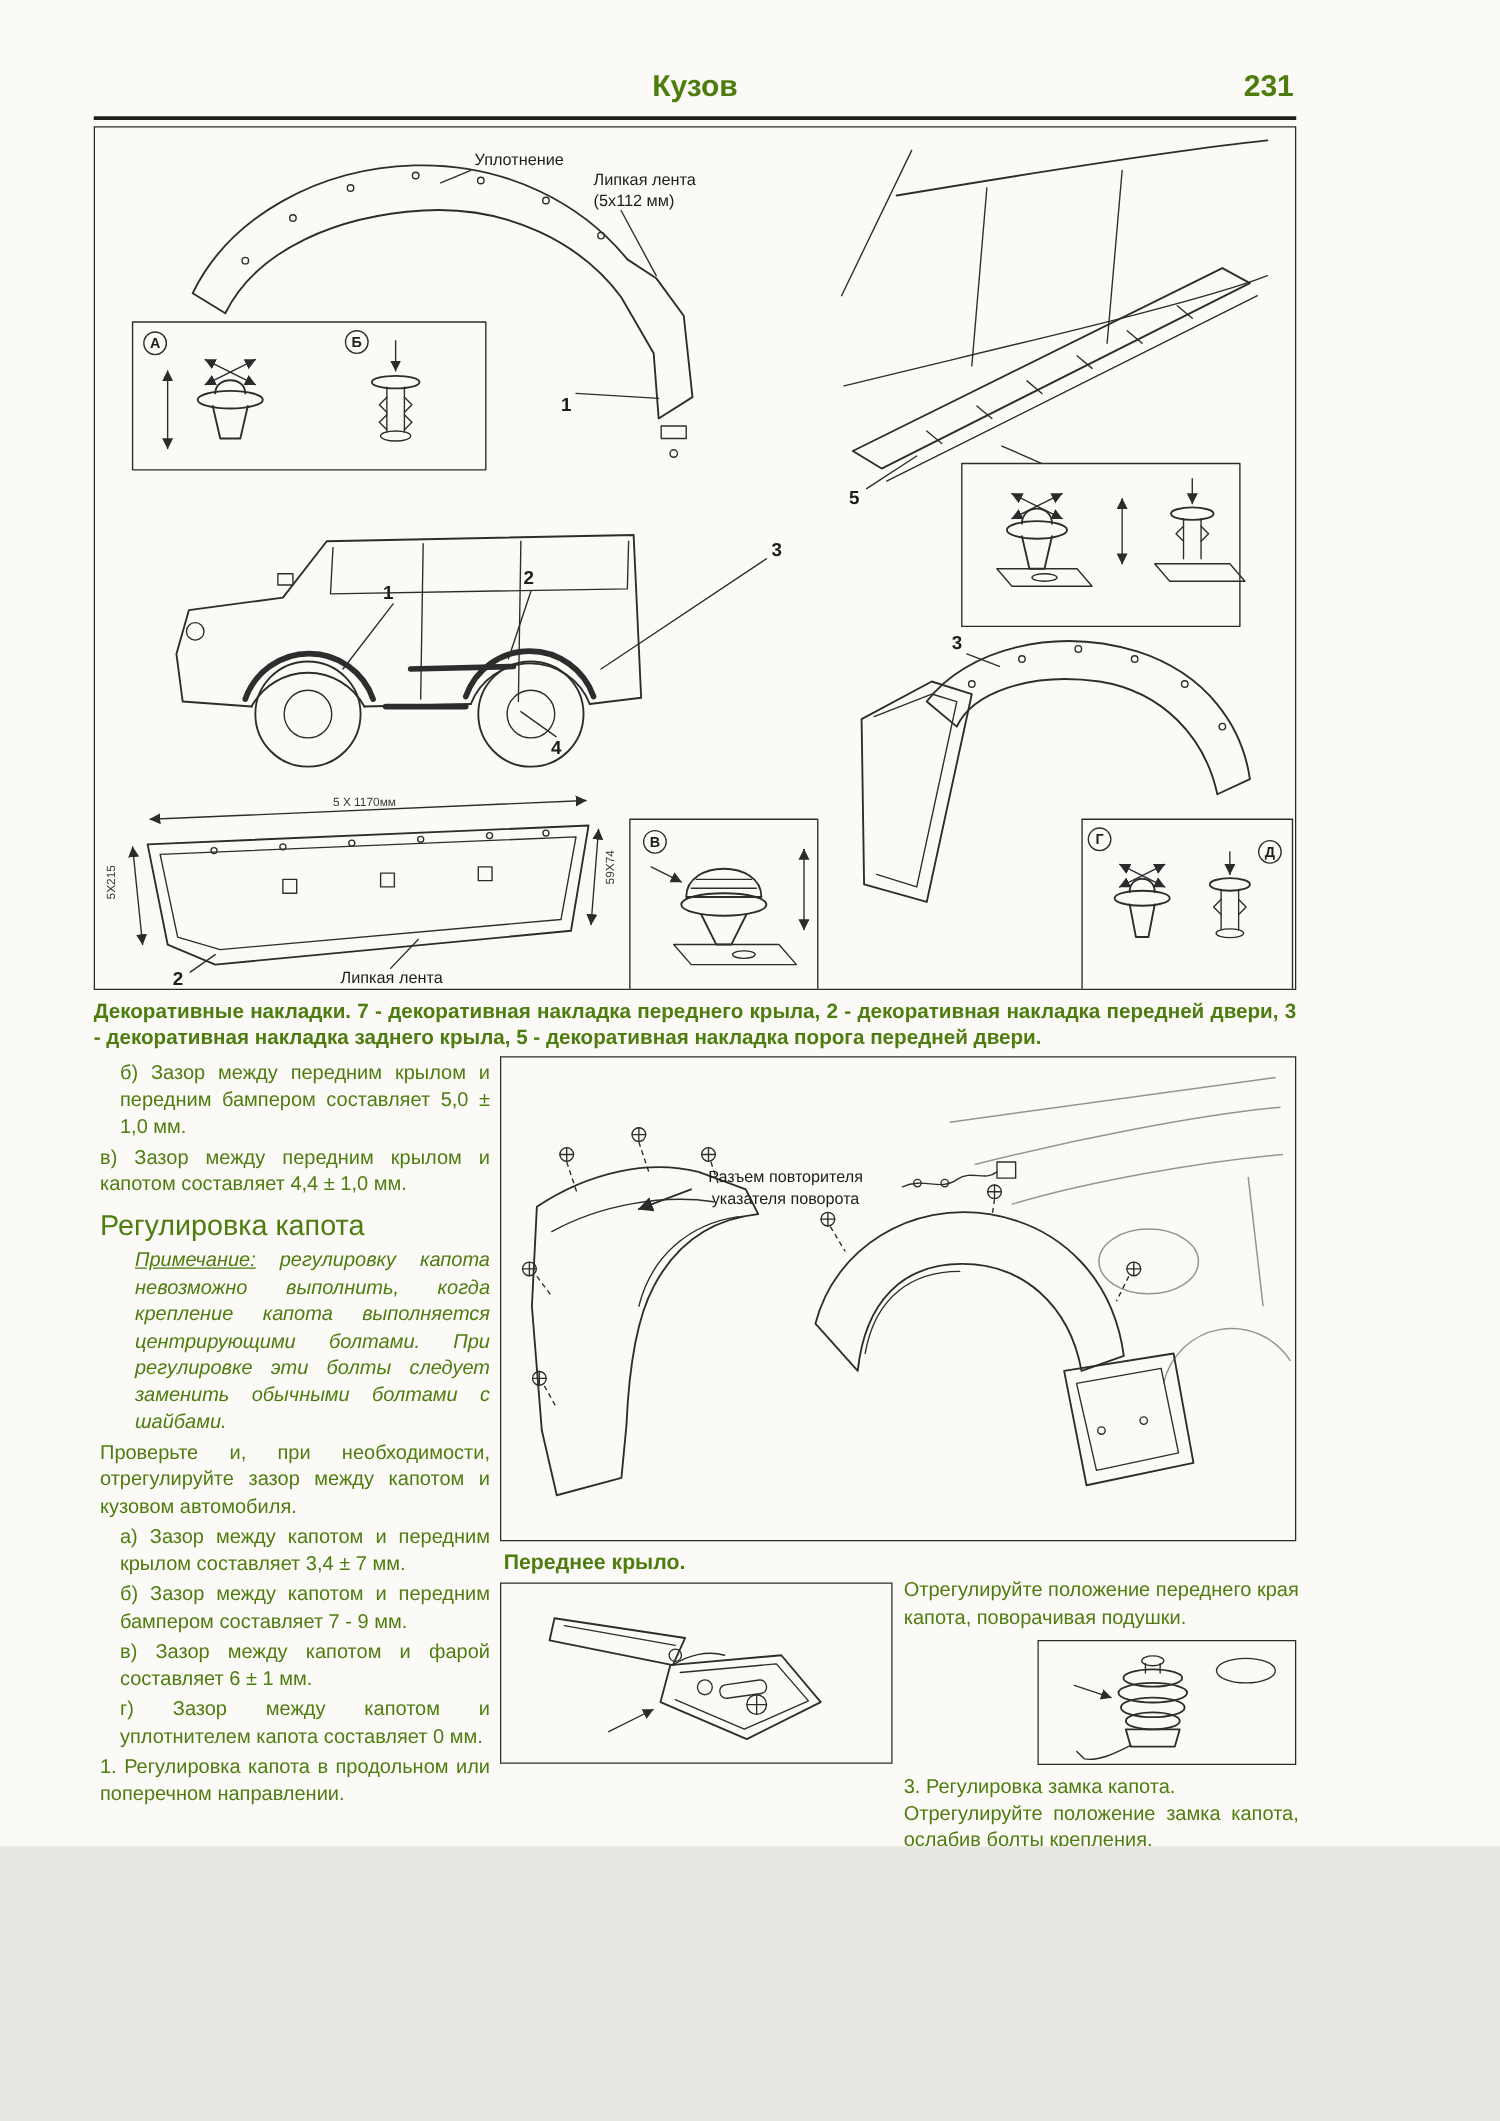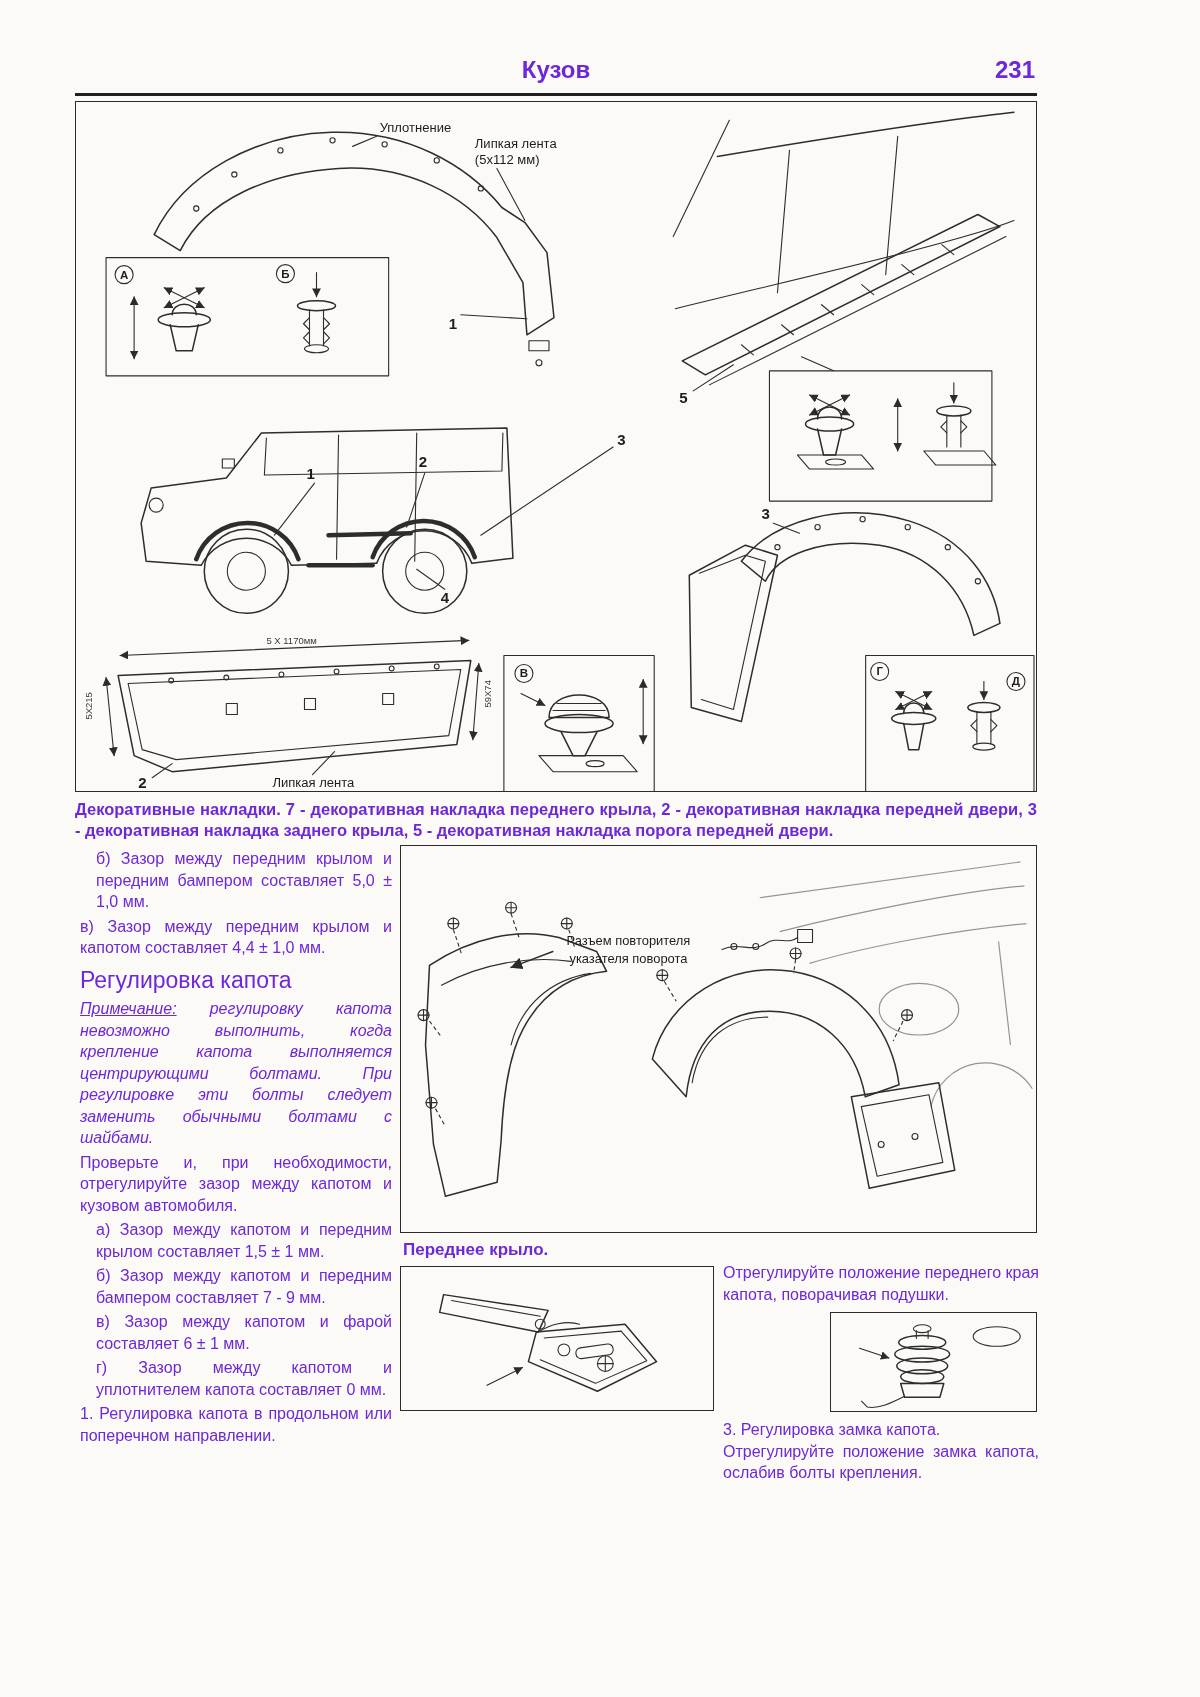--- a/index.html
+++ b/index.html
@@ -1,20 +1,20 @@
 <!DOCTYPE html>
 <html><head>
 <meta charset="utf-8">
 <style>
   * { margin:0; padding:0; box-sizing:border-box; }
   html,body { width:1200px; }
   body { background:#e9e7e2; }
   .page {
-    position:relative; width:1200px; height:1697px;
-    background:#fbfaf6; color:#6d28d9;
+    position:relative; width:1200px; height:1477px;
+    background:#fbfaf6; color:#4d7c0f;
     font-family:"Liberation Sans", sans-serif;
     overflow:hidden;
   }
   .hdr { position:absolute; left:75px; top:56px; width:962px; height:34px; }
   .hdr-title { display:block; text-align:center; font-weight:bold; font-size:24px; }
   .hdr-num { position:absolute; right:2px; top:0; font-weight:bold; font-size:24px; }
   .hdr-rule { position:absolute; left:75px; top:93px; width:962px; border-top:3px solid #202020; }
 
   .fig { position:absolute; border:1.6px solid #2b2b2b; background:transparent; }
   #fig-main   { left:75px;  top:101px;  width:962px; height:691px; }
@@ -27,21 +27,21 @@
     position:absolute; left:75px; top:799px; width:962px;
     font-size:16.5px; font-weight:bold; line-height:21px; text-align:justify;
   }
   .left-col {
     position:absolute; left:80px; top:848px; width:312px;
     font-size:16px; line-height:21.5px; text-align:justify;
   }
   .left-col p { margin-bottom:3px; }
   .left-col .li { padding-left:16px; }
   .hood-heading { font-size:23px; font-weight:normal; margin:11px 0 7px 0; }
-  .note { font-style:italic; }
+  .note { font-style:italic;margin-left:28px; }
   .note .nl { text-decoration:underline; }
 
   .fender-caption { position:absolute; left:403px; top:1240px; font-weight:bold; font-size:17px; }
   .hinge-caption  { position:absolute; left:400px; top:1419px; width:318px; font-size:16px; line-height:21.5px; text-align:justify; }
   .lock-intro     { position:absolute; left:723px; top:1262px; width:316px; font-size:16px; line-height:21.5px; text-align:justify; }
   .lock-caption   { position:absolute; left:723px; top:1419px; width:316px; font-size:16px; line-height:21.5px; text-align:justify; }
   .lock-caption .t { display:block; }
 
   
   svg .ln    { fill:none; stroke:#2d2d2d; stroke-width:1.5; stroke-linejoin:round; stroke-linecap:round; }
@@ -249,21 +249,21 @@
   </figure>
 
   <p class="main-caption">Декоративные накладки. 7 - декоративная накладка переднего крыла, 2 - декоративная накладка передней двери, 3 - декоративная накладка заднего крыла, 5 - декоративная накладка порога передней двери.</p>
 
   <div class="left-col">
     <p class="li">б) Зазор между передним крылом и передним бампером составляет 5,0 ± 1,0 мм.</p>
     <p>в) Зазор между передним крылом и капотом составляет 4,4 ± 1,0 мм.</p>
     <h2 class="hood-heading">Регулировка капота</h2>
     <p class="note"><span class="nl">Примечание:</span> <span>регулировку капота невозможно выполнить, когда крепление капота выполняется центрирующими болтами. При регулировке эти болты следует заменить обычными болтами с шайбами.</span></p>
     <p>Проверьте и, при необходимости, отрегулируйте зазор между капотом и кузовом автомобиля.</p>
-    <p class="li">а) Зазор между капотом и передним крылом составляет 1,5 ± 1 мм.</p>
+    <p class="li">а) Зазор между капотом и передним крылом составляет 3,4 ± 7 мм.</p>
     <p class="li">б) Зазор между капотом и передним бампером составляет 7 - 9 мм.</p>
     <p class="li">в) Зазор между капотом и фарой составляет 6 ± 1 мм.</p>
     <p class="li">г) Зазор между капотом и уплотнителем капота составляет 0 мм.</p>
     <p>1. Регулировка капота в продольном или поперечном направлении.</p>
   </div>
 
   <figure class="fig" id="fig-fender">
     <svg viewBox="0 0 637 388">
       <defs>
         <marker id="arB" markerWidth="9" markerHeight="9" refX="7.5" refY="4" orient="auto-start-reverse">

